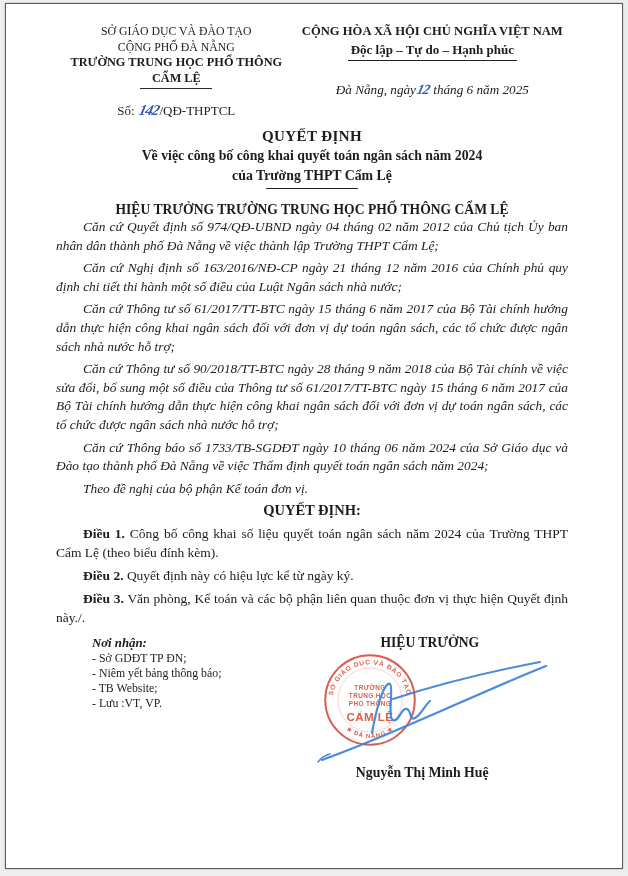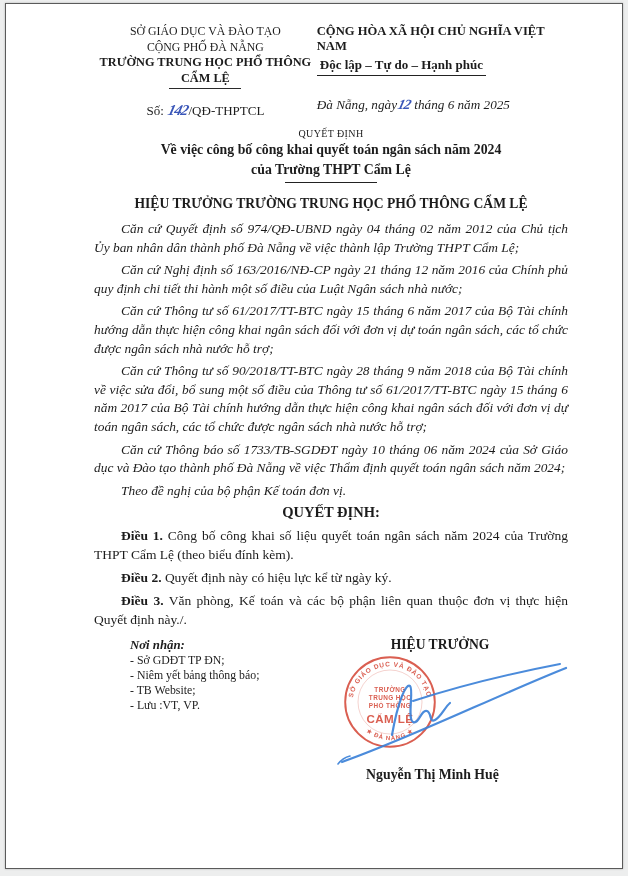--- a/index.html
+++ b/index.html
@@ -9,52 +9,52 @@
     font-family:"Liberation Serif","DejaVu Serif",serif;
     color:#1c1c1c;
     overflow:hidden;
   }
   .page{
     position:absolute;left:5px;top:3px;right:5px;bottom:7px;
     background:#ffffff;border:1px solid #5a5a5a;
     box-shadow:0 0 2px rgba(0,0,0,.25);
     box-sizing:border-box;
   }
-  .content{padding:20px 54px 0 88px;}
+  .content{padding:20px 54px 0 50px;}
 
   
   .header{display:flex;}
   .h-left{width:47%;text-align:center;}
   .h-line{font-size:11.8px;line-height:15.5px;}
   .h-line-bold{font-size:12.3px;line-height:15.5px;font-weight:bold;}
   .h-underline{width:72px;border-bottom:1.3px solid #2a2a2a;margin:2px auto 0;}
   .doc-num{margin-top:13px;font-size:13px;}
   .hand{
     color:var(--ink-blue);font-style:italic;font-weight:bold;
     font-size:15px;display:inline-block;transform:skewX(-14deg);
     letter-spacing:-1px;padding:0 1px;
   }
-  .h-right{width:53%;}
+  .h-right{width:53%;text-align:center;}
   .country{font-weight:bold;font-size:12.6px;line-height:15px;}
   .motto{
     font-weight:bold;font-size:13px;display:inline-block;
     border-bottom:1.4px solid #222;padding:1px 3px 2px;margin-top:2px;
   }
   .dateline{margin-top:21px;font-style:italic;font-size:13.2px;}
   .dateline .hand{font-size:14px;}
 
   
   .title-block{text-align:center;margin-top:9px;}
-  .t-main{font-size:10px;font-weight:normal;letter-spacing:.4px;text-align:center;}
+  .t-main{font-size:15px;font-weight:bold;letter-spacing:.4px;text-align:center;}
   .t-sub{font-size:13.8px;font-weight:bold;margin-top:2px;line-height:18px;}
   .t-underline{width:92px;border-bottom:1.3px solid #222;margin:3px auto 0;}
   .issuer{text-align:center;font-weight:bold;font-size:13.6px;margin-top:13px;}
 
   
-  .preamble{margin-top:8px;}
+  .preamble{}
   .preamble p{
     margin:0 0 4px;text-align:justify;text-indent:27px;
     font-style:italic;font-size:13.4px;line-height:18.6px;
   }
   .decision-heading{text-align:center;font-weight:bold;font-size:14.5px;margin:3px 0 5px;}
   .articles p{
     margin:0 0 4px;text-align:justify;text-indent:27px;
     font-size:13.5px;line-height:19px;
   }
   .articles .lbl{font-weight:bold;}

